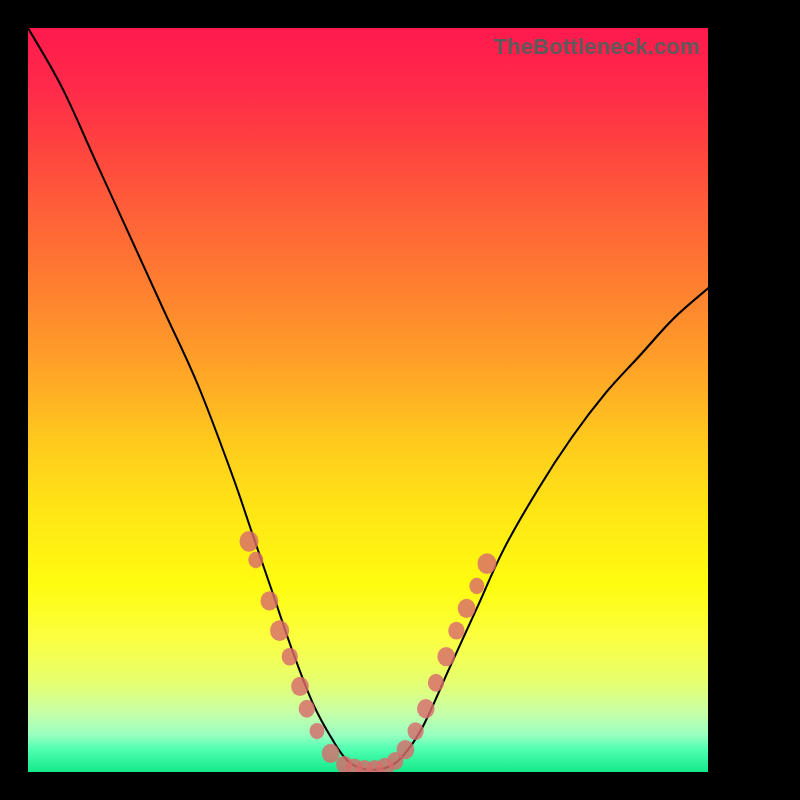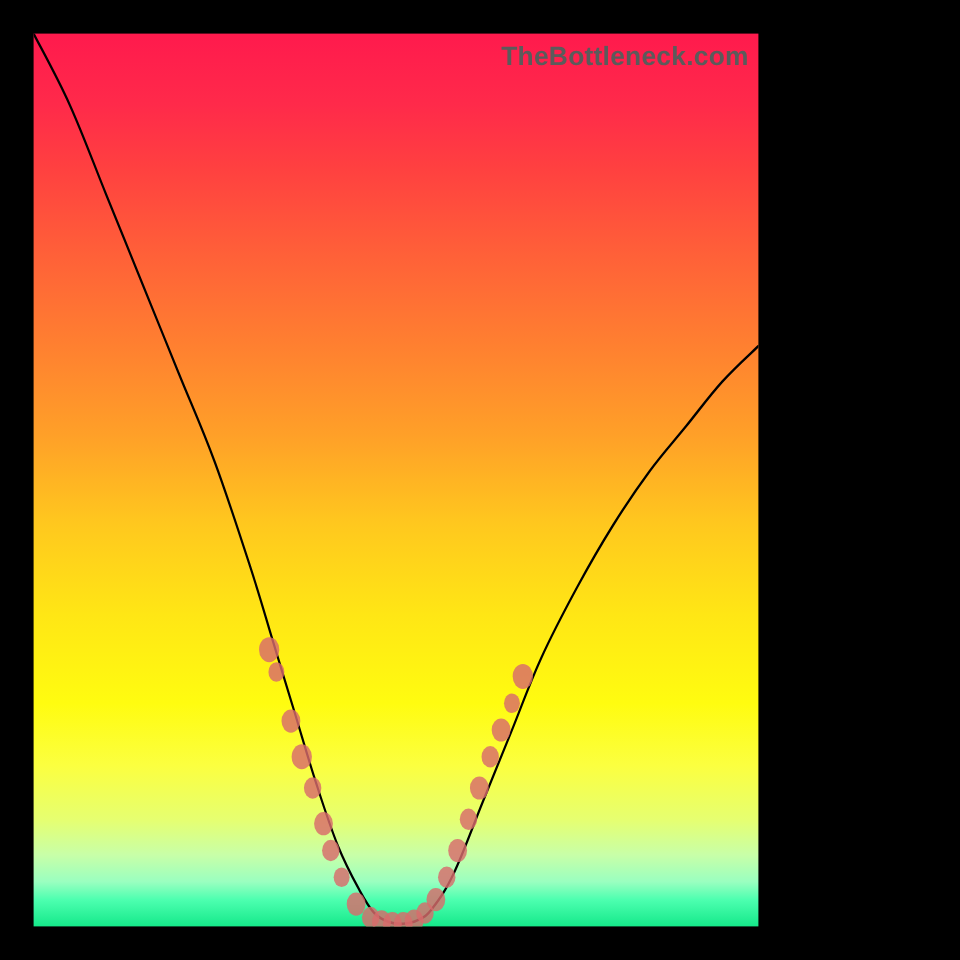--- a/index.html
+++ b/index.html
@@ -7,21 +7,21 @@
   .frame {
     position: relative;
     width: 800px;
     height: 800px;
     background: #000;
   }
   .plot-area {
     position: absolute;
     left: 28px;
     top: 28px;
-    width: 604px;
+    width: 680px;
     height: 744px;
     background: linear-gradient(to bottom,
       #ff1a4d 0%,
       #ff2a4a 8%,
       #ff4040 15%,
       #ff6138 25%,
       #ff8030 35%,
       #ffa028 45%,
       #ffc81e 55%,
       #ffe615 65%,

